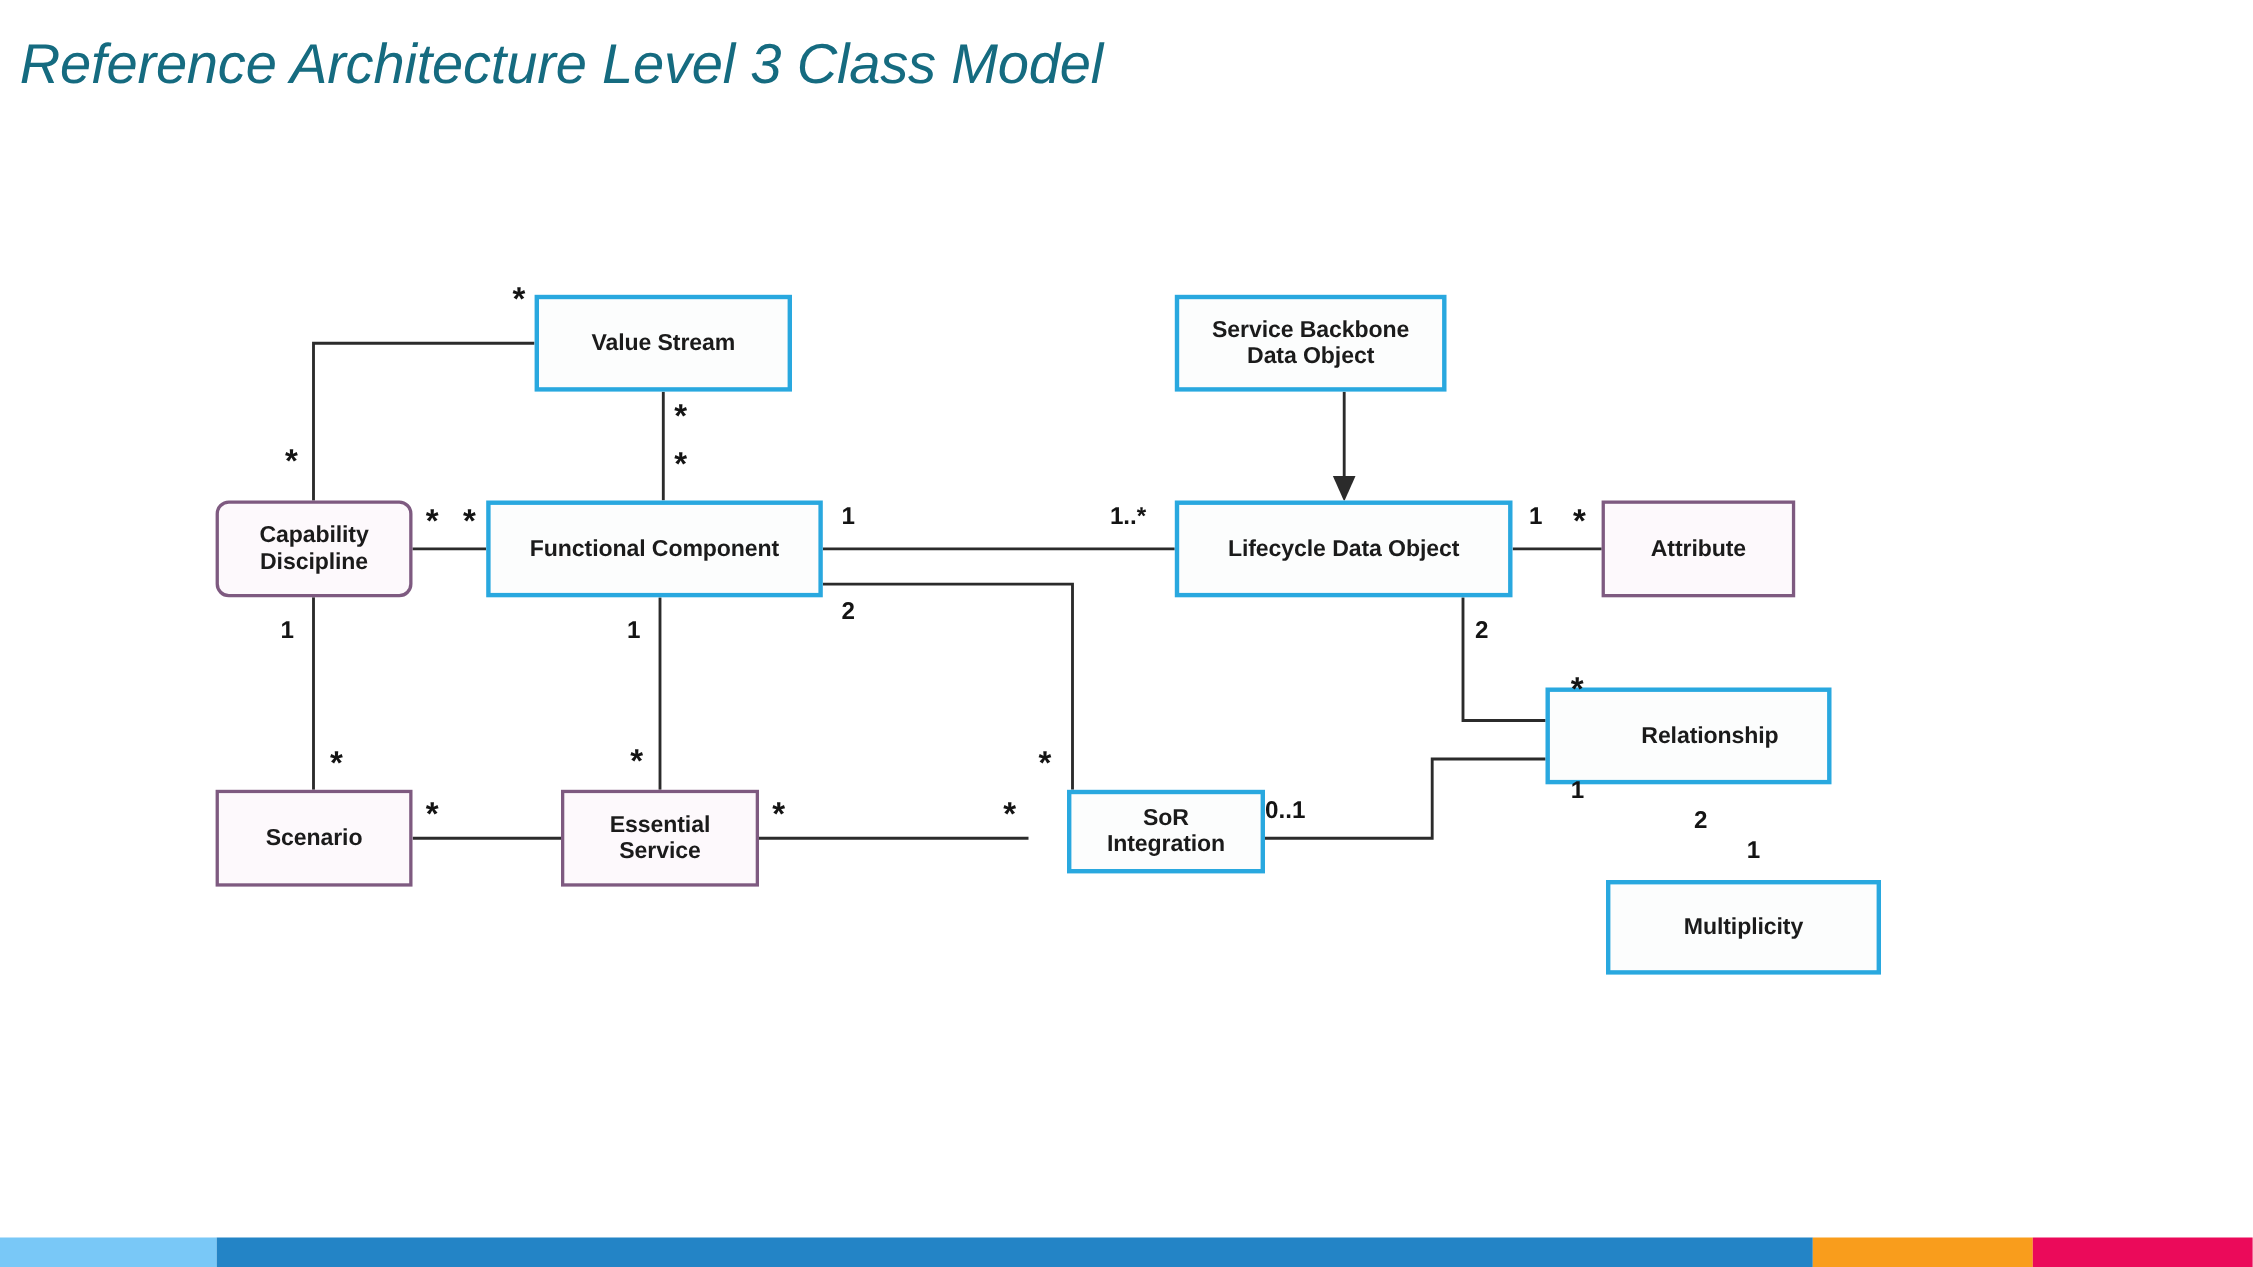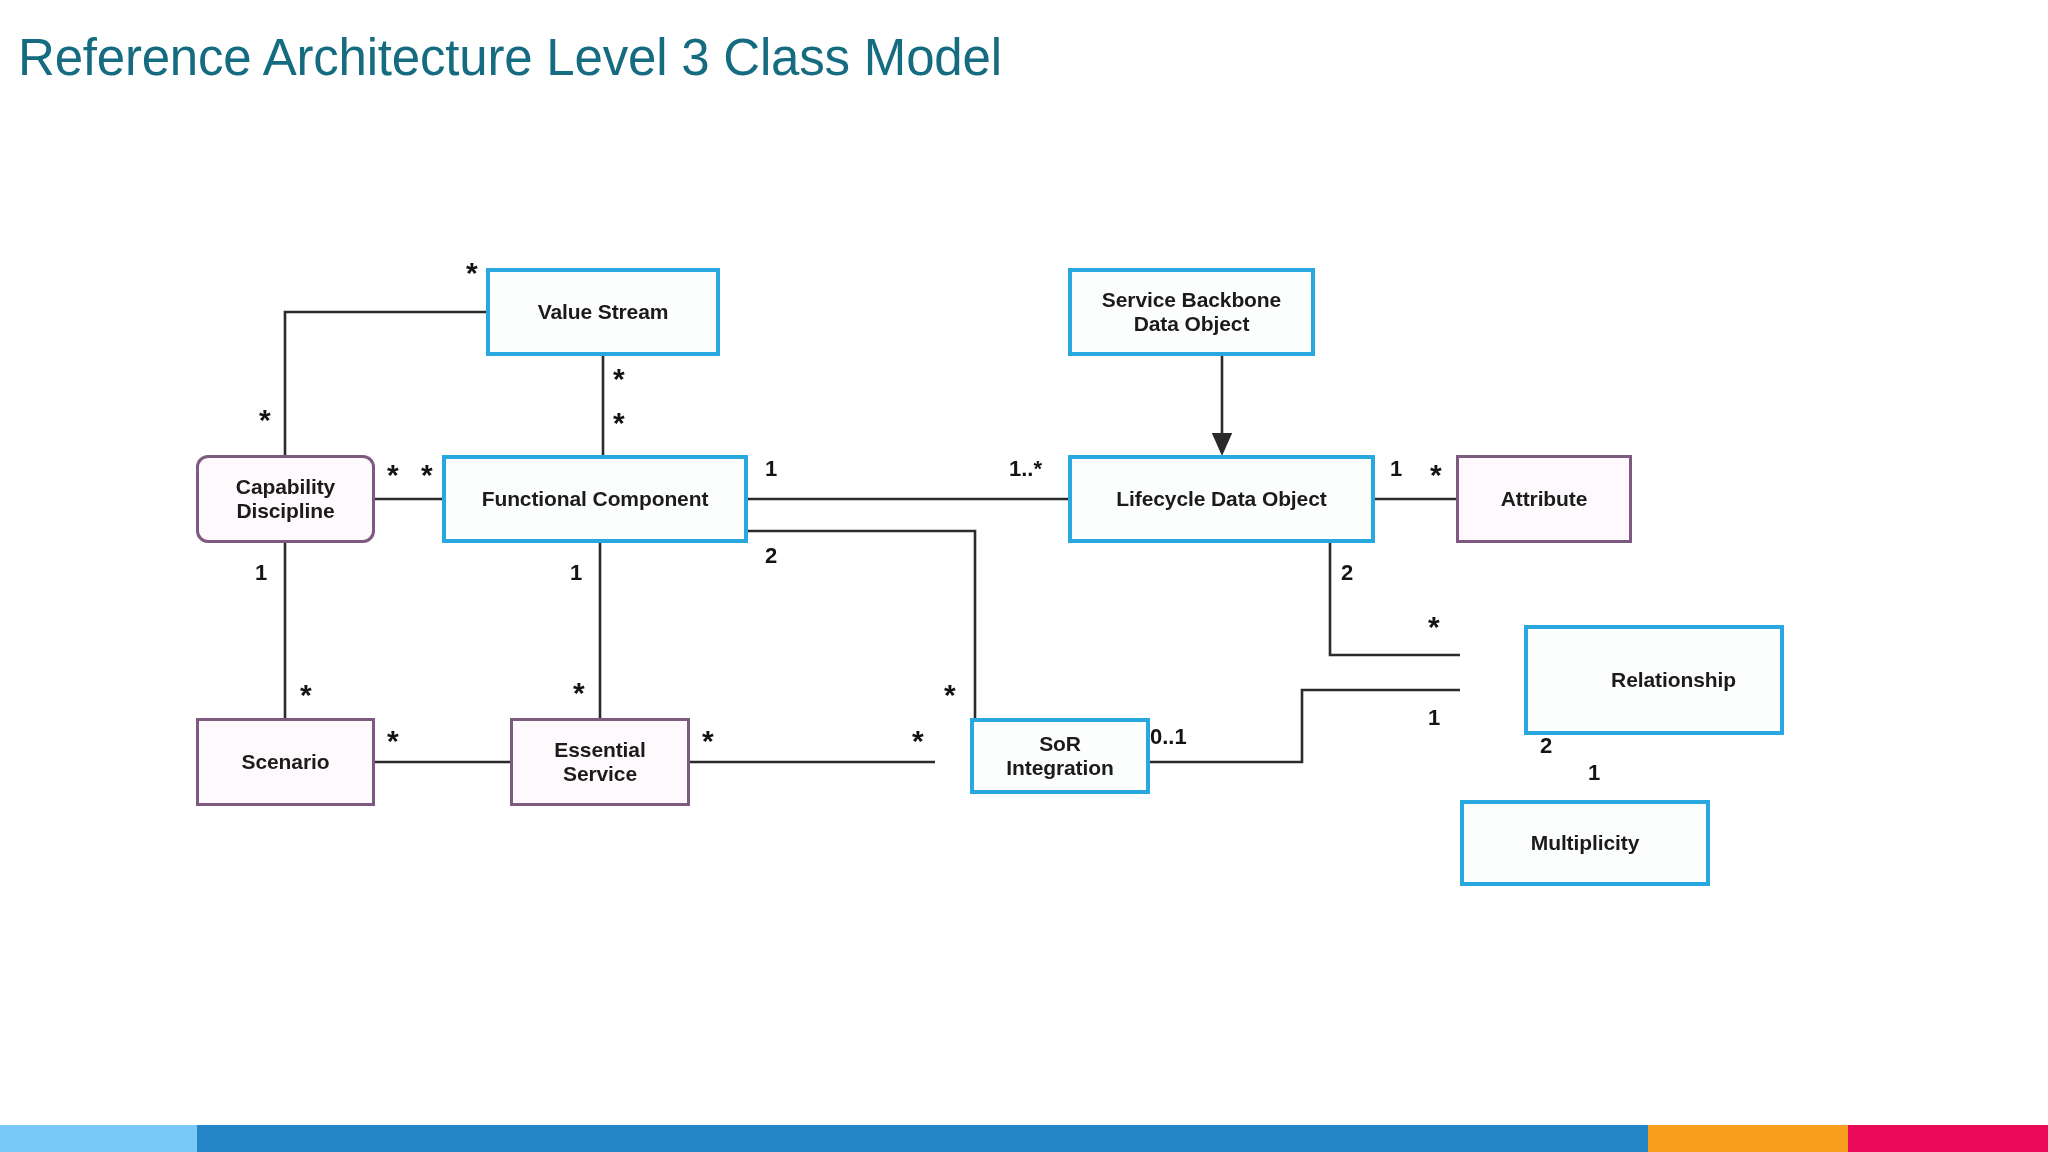--- a/index.html
+++ b/index.html
@@ -17,20 +17,21 @@
 
   
   #slide-title {
     position: absolute;
     left: 18px; top: 28px;
     font-size: 51px;
     font-weight: 400;
     color: #156b80;
     letter-spacing: -0.2px;
     white-space: nowrap;
+    font-style: italic;
   }
 
   
   #diagram {
     position: absolute;
     left: 0; top: 0;
     width: 2048px; height: 1060px;
   }
   #edges {
     position: absolute;
@@ -143,21 +144,21 @@
         <div class="node blue" style="left: 1068px; top: 455px; width: 307px; height: 88px;">
           <div>
             <span>Lifecycle Data Object</span>
           </div>
         </div>
         <div class="node purple" style="left: 1456px; top: 455px; width: 176px; height: 88px;">
           <div>
             <span>Attribute</span>
           </div>
         </div>
-        <div class="node blue" style="left: 1524px; top: 625px; width: 260px; height: 110px; padding-left: 39px;">
+        <div class="node blue" style="left: 1405px; top: 625px; width: 260px; height: 88px; padding-left: 39px;">
           <div>
             <span>Relationship</span>
           </div>
         </div>
         <div class="node purple" style="left: 196px; top: 718px; width: 179px; height: 88px;">
           <div>
             <span>Scenario</span>
           </div>
         </div>
         <div class="node purple" style="left: 510px; top: 718px; width: 180px; height: 88px;">

